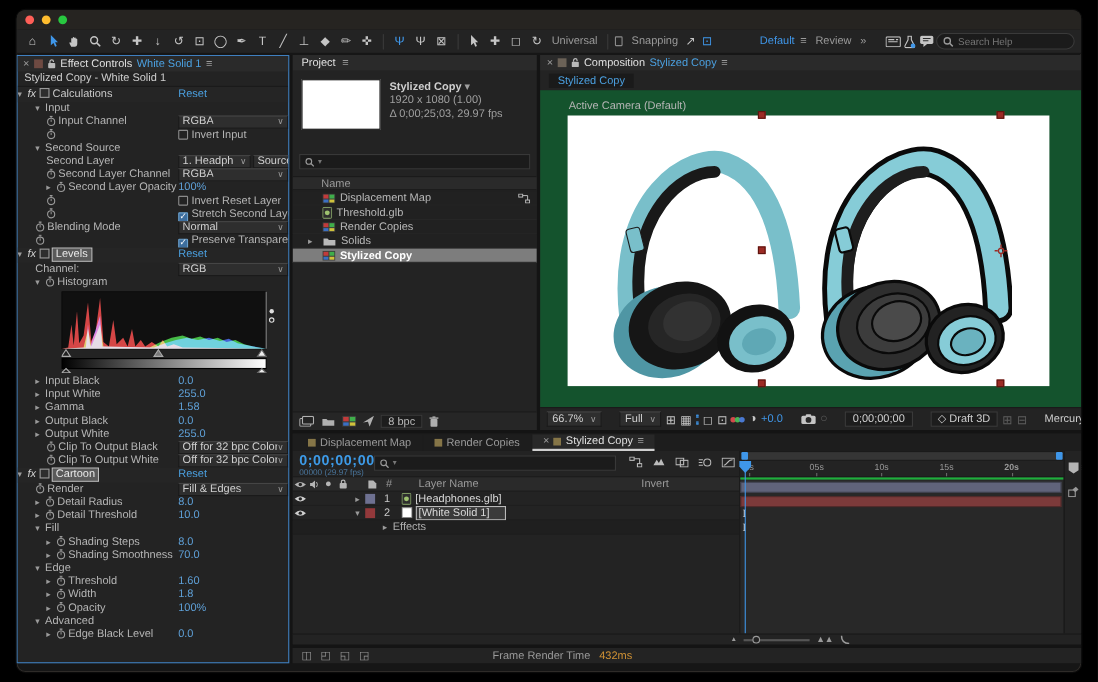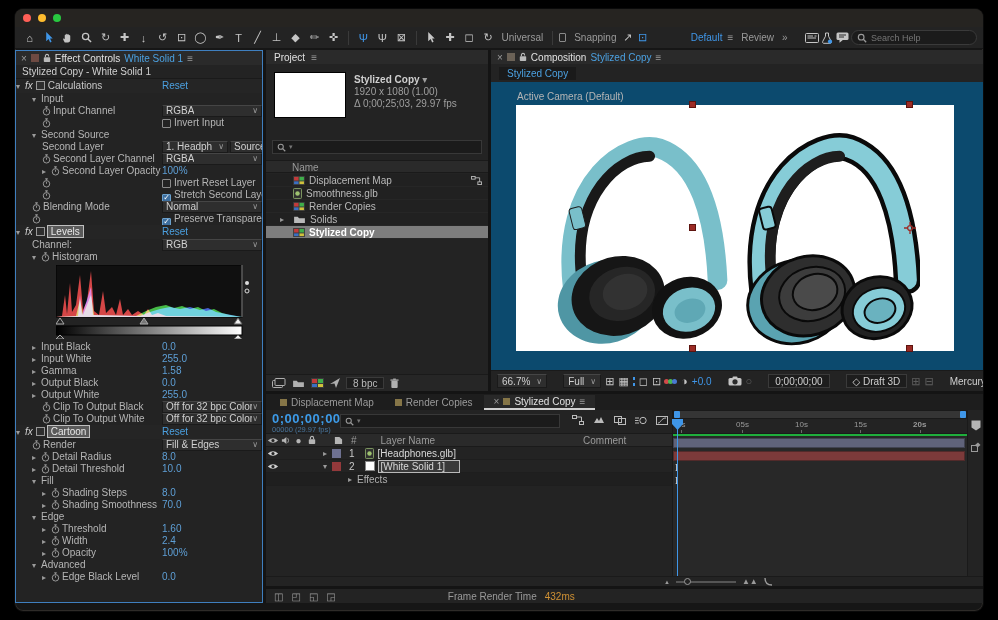--- a/index.html
+++ b/index.html
@@ -75,21 +75,21 @@
   .p-name { color:#b9b9b9; }
   .p-right { margin-left:auto; margin-right:6px; }
   .p-foot { position:absolute; left:0; right:0; bottom:0; height:17px; background:#262626; border-top:1px solid #1a1a1a;
     display:flex; align-items:center; gap:6px; padding:0 6px; }
   .p-bpc { background:#1d1d1d; border:1px solid #3a3a3a; padding:0 6px; height:12px; line-height:12px; color:#b9b9b9; }
   
   .comp { flex:1; position:relative; overflow:hidden; }
   .c-head { height:14px; display:flex; align-items:center; gap:4px; padding:0 6px; background:#2a2a2a; }
   .c-tab { position:absolute; left:8px; top:17px; height:13px; background:#1a1a1a; color:#4ba0e0;
     padding:0 8px; line-height:13px; }
-  .c-view { position:absolute; left:0; right:0; top:32px; bottom:21px; background:#0c4a6e; }
+  .c-view { position:absolute; left:0; right:0; top:32px; bottom:21px; background:#14532d; }
   .c-camlabel { position:absolute; left:26px; top:9px; color:#b5b5b5; }
   .c-canvas { position:absolute; left:25px; top:23px; width:438px; height:246px; background:#fff; }
   .handle { position:absolute; width:7px; height:7px; background:#9c2b25; border:1px solid #5d140f; }
   .anchor { position:absolute; width:12px; height:12px; }
   .c-toolbar { position:absolute; left:0; right:0; bottom:0; height:21px; background:#232323; border-top:1px solid #1a1a1a;
     display:flex; align-items:center; gap:4px; padding:0 6px; white-space:nowrap; overflow:hidden; color:#b5b5b5; }
   .mini-dd { height:14px; background:#2e2e2e; border:1px solid #1a1a1a; border-top-color:#454545;
     display:inline-flex; align-items:center; gap:6px; padding:0 4px; color:#cfcfcf; }
   .mini-dd .cv { color:#9a9a9a; font-size:8px; }
   .roi { width:12px; height:9px; border:1px dashed #3f96e8; display:inline-block; }
@@ -434,21 +434,21 @@
                 <circle cx="5" cy="6.4" r="3.6" fill="none" stroke="#9a9a9a" stroke-width="1.1"></circle>
                 <line x1="5" y1="6.4" x2="5" y2="4" stroke="#9a9a9a"></line>
                 <line x1="3.6" y1="0.9" x2="6.4" y2="0.9" stroke="#9a9a9a" stroke-width="1.2"></line>
                 <line x1="5" y1="1" x2="5" y2="2.4" stroke="#9a9a9a"></line>
               </svg></span><span class="lbl">Threshold</span><span class="ctl"><span class="vblue">1.60</span></span></div>
           <div class="ec-row"><span style="display:inline-block;width:26px"></span><span class="tw">▸</span><span class="sw-ic"><svg width="9" height="10" viewBox="0 0 10 11">
                 <circle cx="5" cy="6.4" r="3.6" fill="none" stroke="#9a9a9a" stroke-width="1.1"></circle>
                 <line x1="5" y1="6.4" x2="5" y2="4" stroke="#9a9a9a"></line>
                 <line x1="3.6" y1="0.9" x2="6.4" y2="0.9" stroke="#9a9a9a" stroke-width="1.2"></line>
                 <line x1="5" y1="1" x2="5" y2="2.4" stroke="#9a9a9a"></line>
-              </svg></span><span class="lbl">Width</span><span class="ctl"><span class="vblue">2.4</span></span></div>
+              </svg></span><span class="lbl">Width</span><span class="ctl"><span class="vblue">1.8</span></span></div>
           <div class="ec-row"><span style="display:inline-block;width:26px"></span><span class="tw">▸</span><span class="sw-ic"><svg width="9" height="10" viewBox="0 0 10 11">
                 <circle cx="5" cy="6.4" r="3.6" fill="none" stroke="#9a9a9a" stroke-width="1.1"></circle>
                 <line x1="5" y1="6.4" x2="5" y2="4" stroke="#9a9a9a"></line>
                 <line x1="3.6" y1="0.9" x2="6.4" y2="0.9" stroke="#9a9a9a" stroke-width="1.2"></line>
                 <line x1="5" y1="1" x2="5" y2="2.4" stroke="#9a9a9a"></line>
               </svg></span><span class="lbl">Opacity</span><span class="ctl"><span class="vblue">100%</span></span></div>
           <div class="ec-row"><span style="display:inline-block;width:16px"></span><span class="tw">▾</span><span class="lbl">Advanced</span></div>
           <div class="ec-row"><span style="display:inline-block;width:26px"></span><span class="tw">▸</span><span class="sw-ic"><svg width="9" height="10" viewBox="0 0 10 11">
                 <circle cx="5" cy="6.4" r="3.6" fill="none" stroke="#9a9a9a" stroke-width="1.1"></circle>
                 <line x1="5" y1="6.4" x2="5" y2="4" stroke="#9a9a9a"></line>
@@ -505,21 +505,21 @@
                 </span>
               </div>
               <div class="p-item">
                 <span style="width:9px"></span>
                 <span class="ic">
                   <svg width="9" height="11" viewBox="0 0 10 12">
                     <rect x="0.5" y="0.5" width="9" height="11" rx="1" fill="#2e2e2e" stroke="#8aa86a"></rect>
                     <circle cx="5" cy="6" r="2.5" fill="#9ec26f"></circle>
                   </svg>
                 </span>
-                <span class="p-name">Smoothness.glb</span>
+                <span class="p-name">Threshold.glb</span>
               </div>
               <div class="p-item">
                 <span style="width:9px"></span>
                 <span class="ic">
                   <svg width="12" height="9" viewBox="0 0 13 10">
                     <rect width="13" height="10" fill="#3b3b3b"></rect>
                     <rect x="1" y="1" width="5" height="4" fill="#c23b3b"></rect>
                     <rect x="7" y="1" width="5" height="4" fill="#3fae4a"></rect>
                     <rect x="1" y="6" width="5" height="3" fill="#3b6fc2"></rect>
                     <rect x="7" y="6" width="5" height="3" fill="#d0c23c"></rect>
@@ -782,21 +782,21 @@
               <span class="av ic">
                   <svg width="9" height="9" viewBox="0 0 10 10">
                     <path d="M1,1 h5 l3,3 v5 H1 Z" fill="#b5b5b5"></path>
                   </svg>
                 </span>
               <span style="width:6px"></span>
               <span>#</span>
               <span style="width:24px"></span>
               <span>Layer Name</span>
               <span style="width:148px"></span>
-              <span>Comment</span>
+              <span>Invert</span>
             </div>
             <div id="tl-rows">
                 <div class="t-row">
                   <span class="av ic">
                     <svg width="12" height="7" viewBox="0 0 14 8">
                       <path d="M1,4 Q7,-1.5 13,4 Q7,9.5 1,4 Z" fill="#cfcfcf"></path>
                       <circle cx="7" cy="4" r="1.8" fill="#232323"></circle>
                     </svg>
                   </span>
                   <span class="av"></span>

